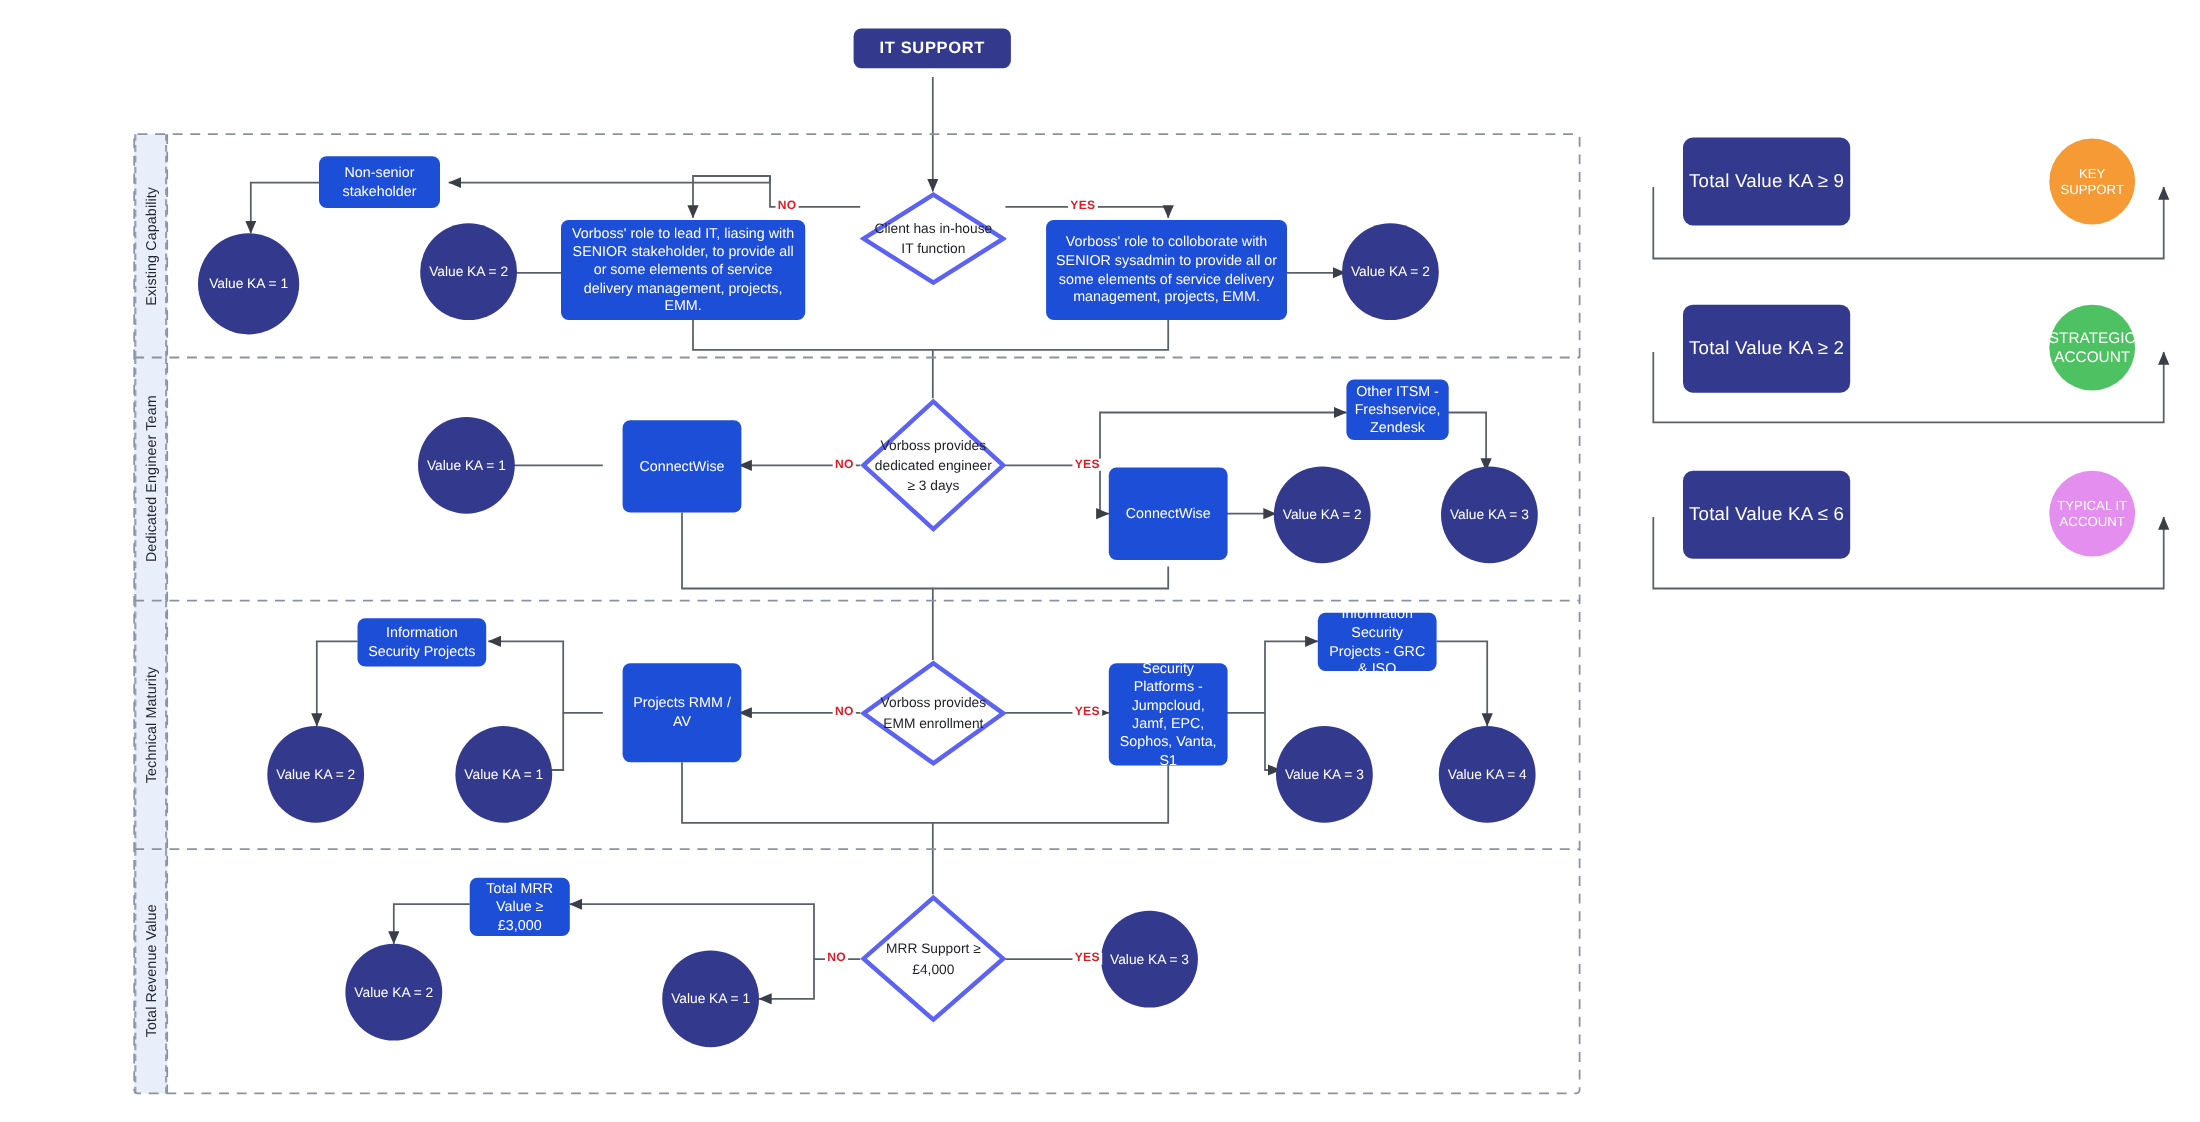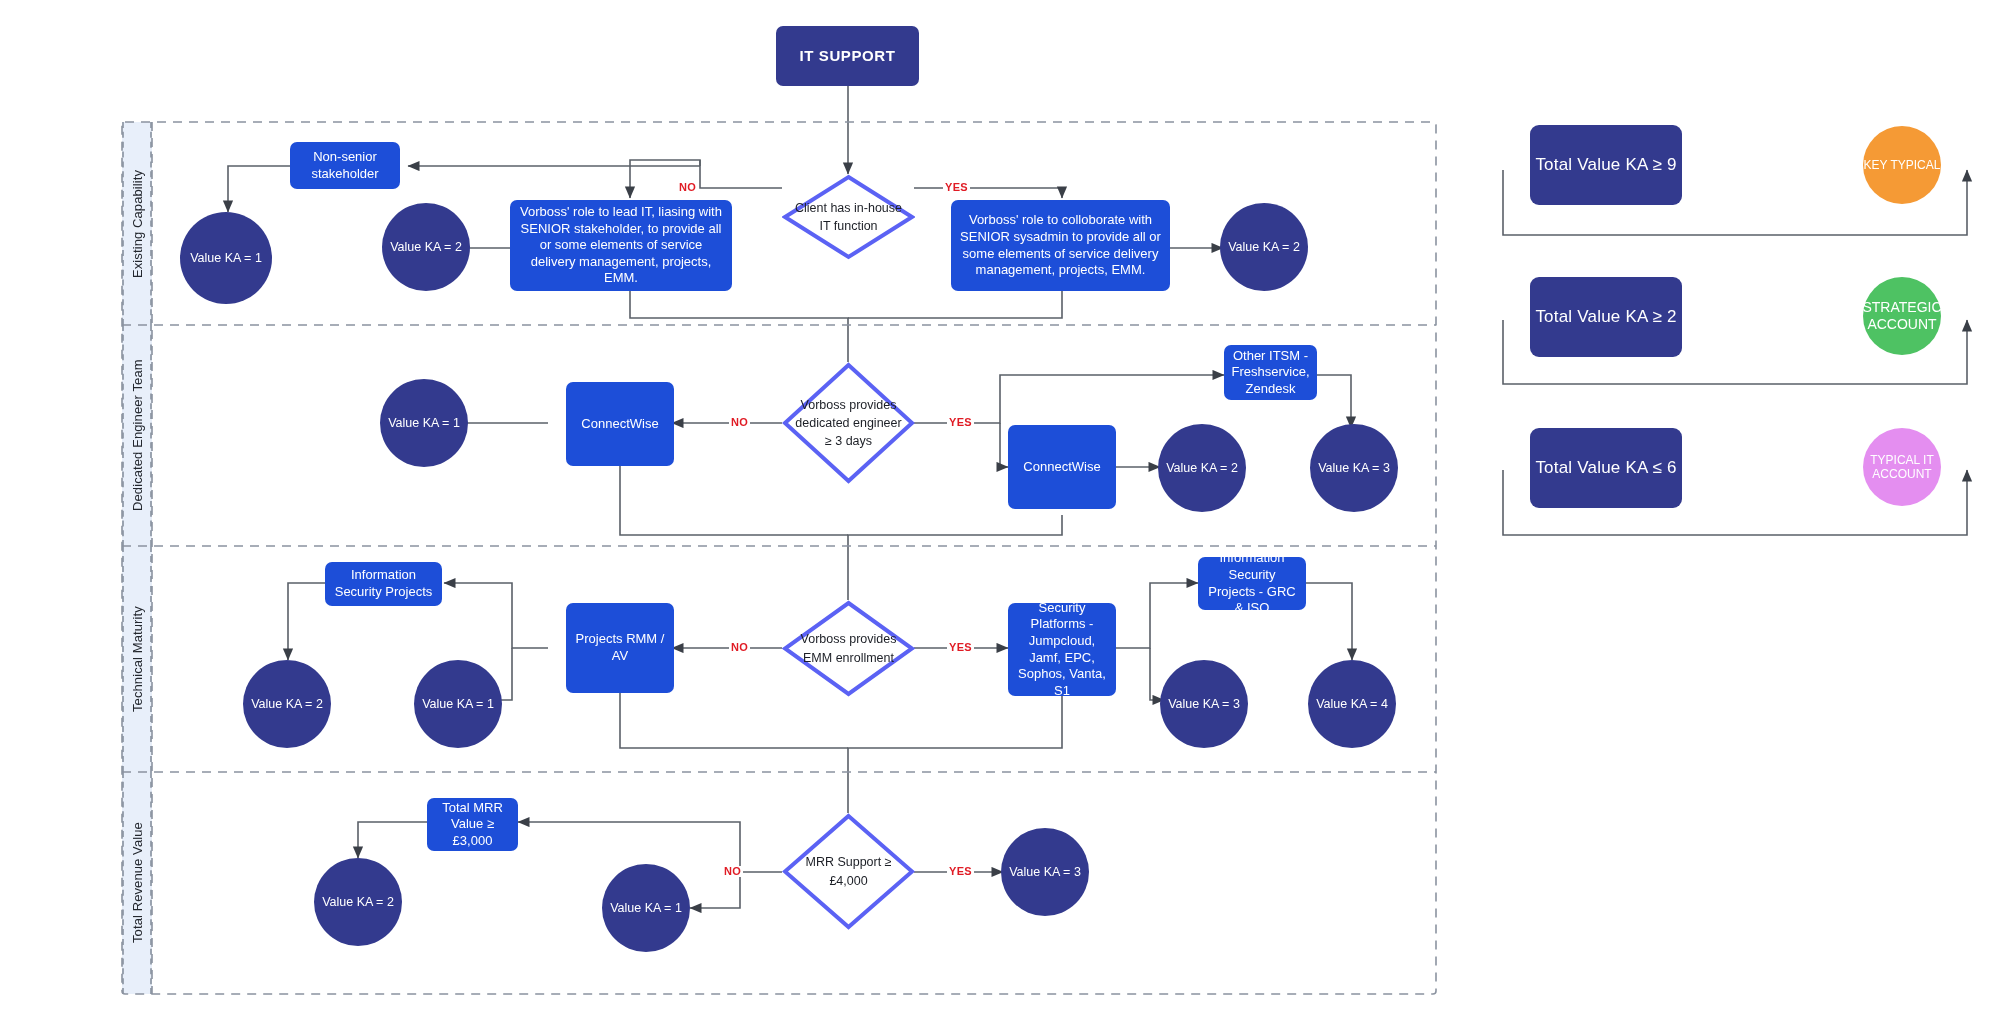--- a/index.html
+++ b/index.html
@@ -118,20 +118,21 @@
   }
   .edge-label {
     position: absolute;
     color: #e01b24;
     font-size: 11px;
     font-weight: bold;
     letter-spacing: .3px;
     background: #ffffff;
     padding: 0 2px;
     line-height: 1;
+    margin-left: 28px;
   }
 </style>
 </head>
 <body>
 
 <div id="canvas">
 
   <svg class="layer" viewBox="0 0 2000 1020" preserveAspectRatio="none">
     <defs>
       <marker id="arr" markerWidth="9" markerHeight="9" refX="7.2" refY="3.2" orient="auto" markerUnits="strokeWidth">
@@ -239,21 +240,21 @@
   <svg class="layer" viewBox="0 0 2000 1020" preserveAspectRatio="none">
     <g fill="none" stroke="#8b93a0" stroke-width="1.6" stroke-dasharray="9 7">
       <rect x="122" y="122" width="1314" height="872" rx="3"></rect>
       <line x1="152" y1="122" x2="152" y2="994"></line>
       <line x1="122" y1="325" x2="1436" y2="325"></line>
       <line x1="122" y1="546" x2="1436" y2="546"></line>
       <line x1="122" y1="772" x2="1436" y2="772"></line>
     </g>
   </svg>
 
-  <div class="node rect-dark" style="left:776px; top:26px; width:143px; height:60px;">IT SUPPORT</div>
+  <div class="node rect-dark" style="left:776px; top:26px; width:143px; height:36px;">IT SUPPORT</div>
 
   <div class="diamond-wrap" style="left:782px; top:174px; width:133px; height:86px;">
     <svg viewBox="0 0 133 86" width="133" height="86">
       <polygon points="66.5,3 130,43 66.5,83 3,43" fill="#ffffff" stroke="#5b62f4" stroke-width="4"></polygon>
     </svg>
     <div class="dtext">Client has in-house IT function</div>
   </div>
 
   <div class="node rect-light" style="left:290px; top:142px; width:110px; height:47px;">Non-senior stakeholder</div>
 
@@ -330,21 +331,21 @@
   <div class="node circle-dark" style="left:314px; top:858px; width:88px; height:88px;">Value KA = 2</div>
 
   <div class="node circle-dark" style="left:602px; top:864px; width:88px; height:88px;">Value KA = 1</div>
 
   <div class="node circle-dark" style="left:1001px; top:828px; width:88px; height:88px;">Value KA = 3</div>
 
   <div class="edge-label" style="left:722px; top:866px;">NO</div>
   <div class="edge-label" style="left:947px; top:866px;">YES</div>
 
   <div class="node rect-legend" style="left:1530px; top:125px; width:152px; height:80px;">Total Value KA ≥ 9</div>
-  <div class="node circle-key" style="left:1863px; top:126px; width:78px; height:78px;">KEY TYPICAL</div>
+  <div class="node circle-key" style="left:1863px; top:126px; width:78px; height:78px;">KEY SUPPORT</div>
 
   <div class="node rect-legend" style="left:1530px; top:277px; width:152px; height:80px;">Total Value KA ≥ 2</div>
   <div class="node circle-strategic" style="left:1863px; top:277px; width:78px; height:78px;">STRATEGIC ACCOUNT</div>
 
   <div class="node rect-legend" style="left:1530px; top:428px; width:152px; height:80px;">Total Value KA ≤ 6</div>
   <div class="node circle-typical" style="left:1863px; top:428px; width:78px; height:78px;">TYPICAL IT ACCOUNT</div>
 
 </div>
 
 </body></html>

